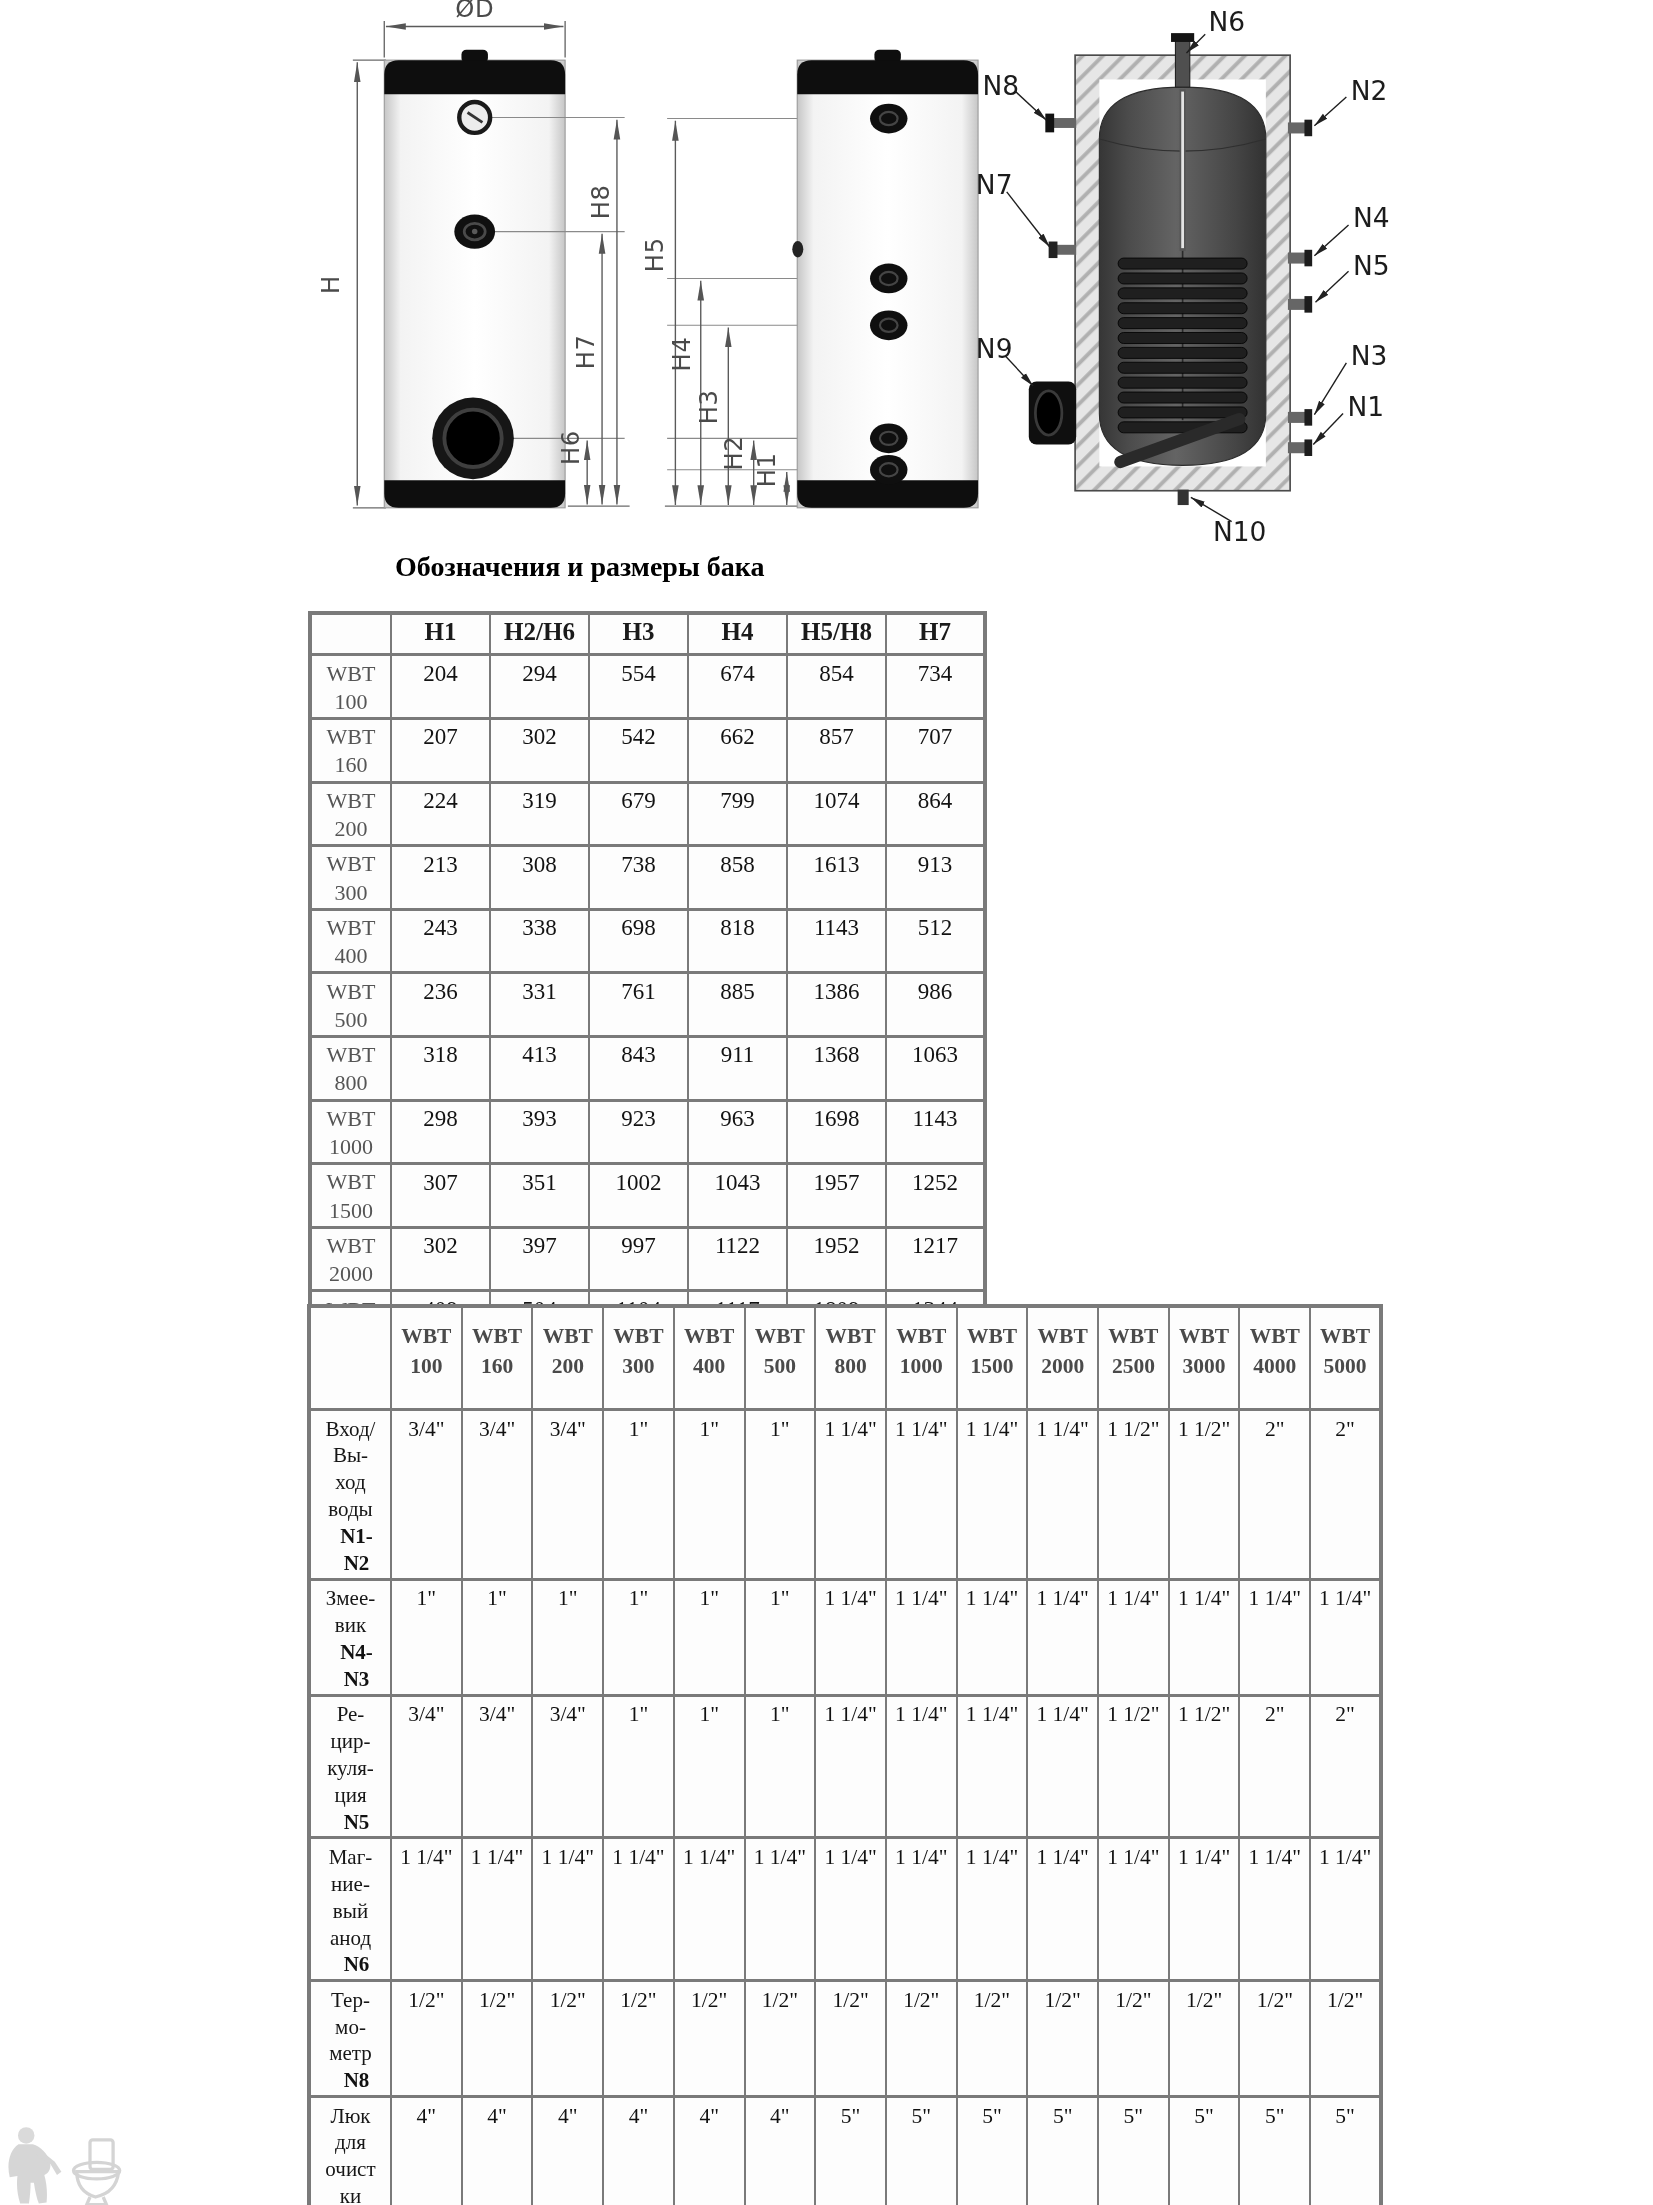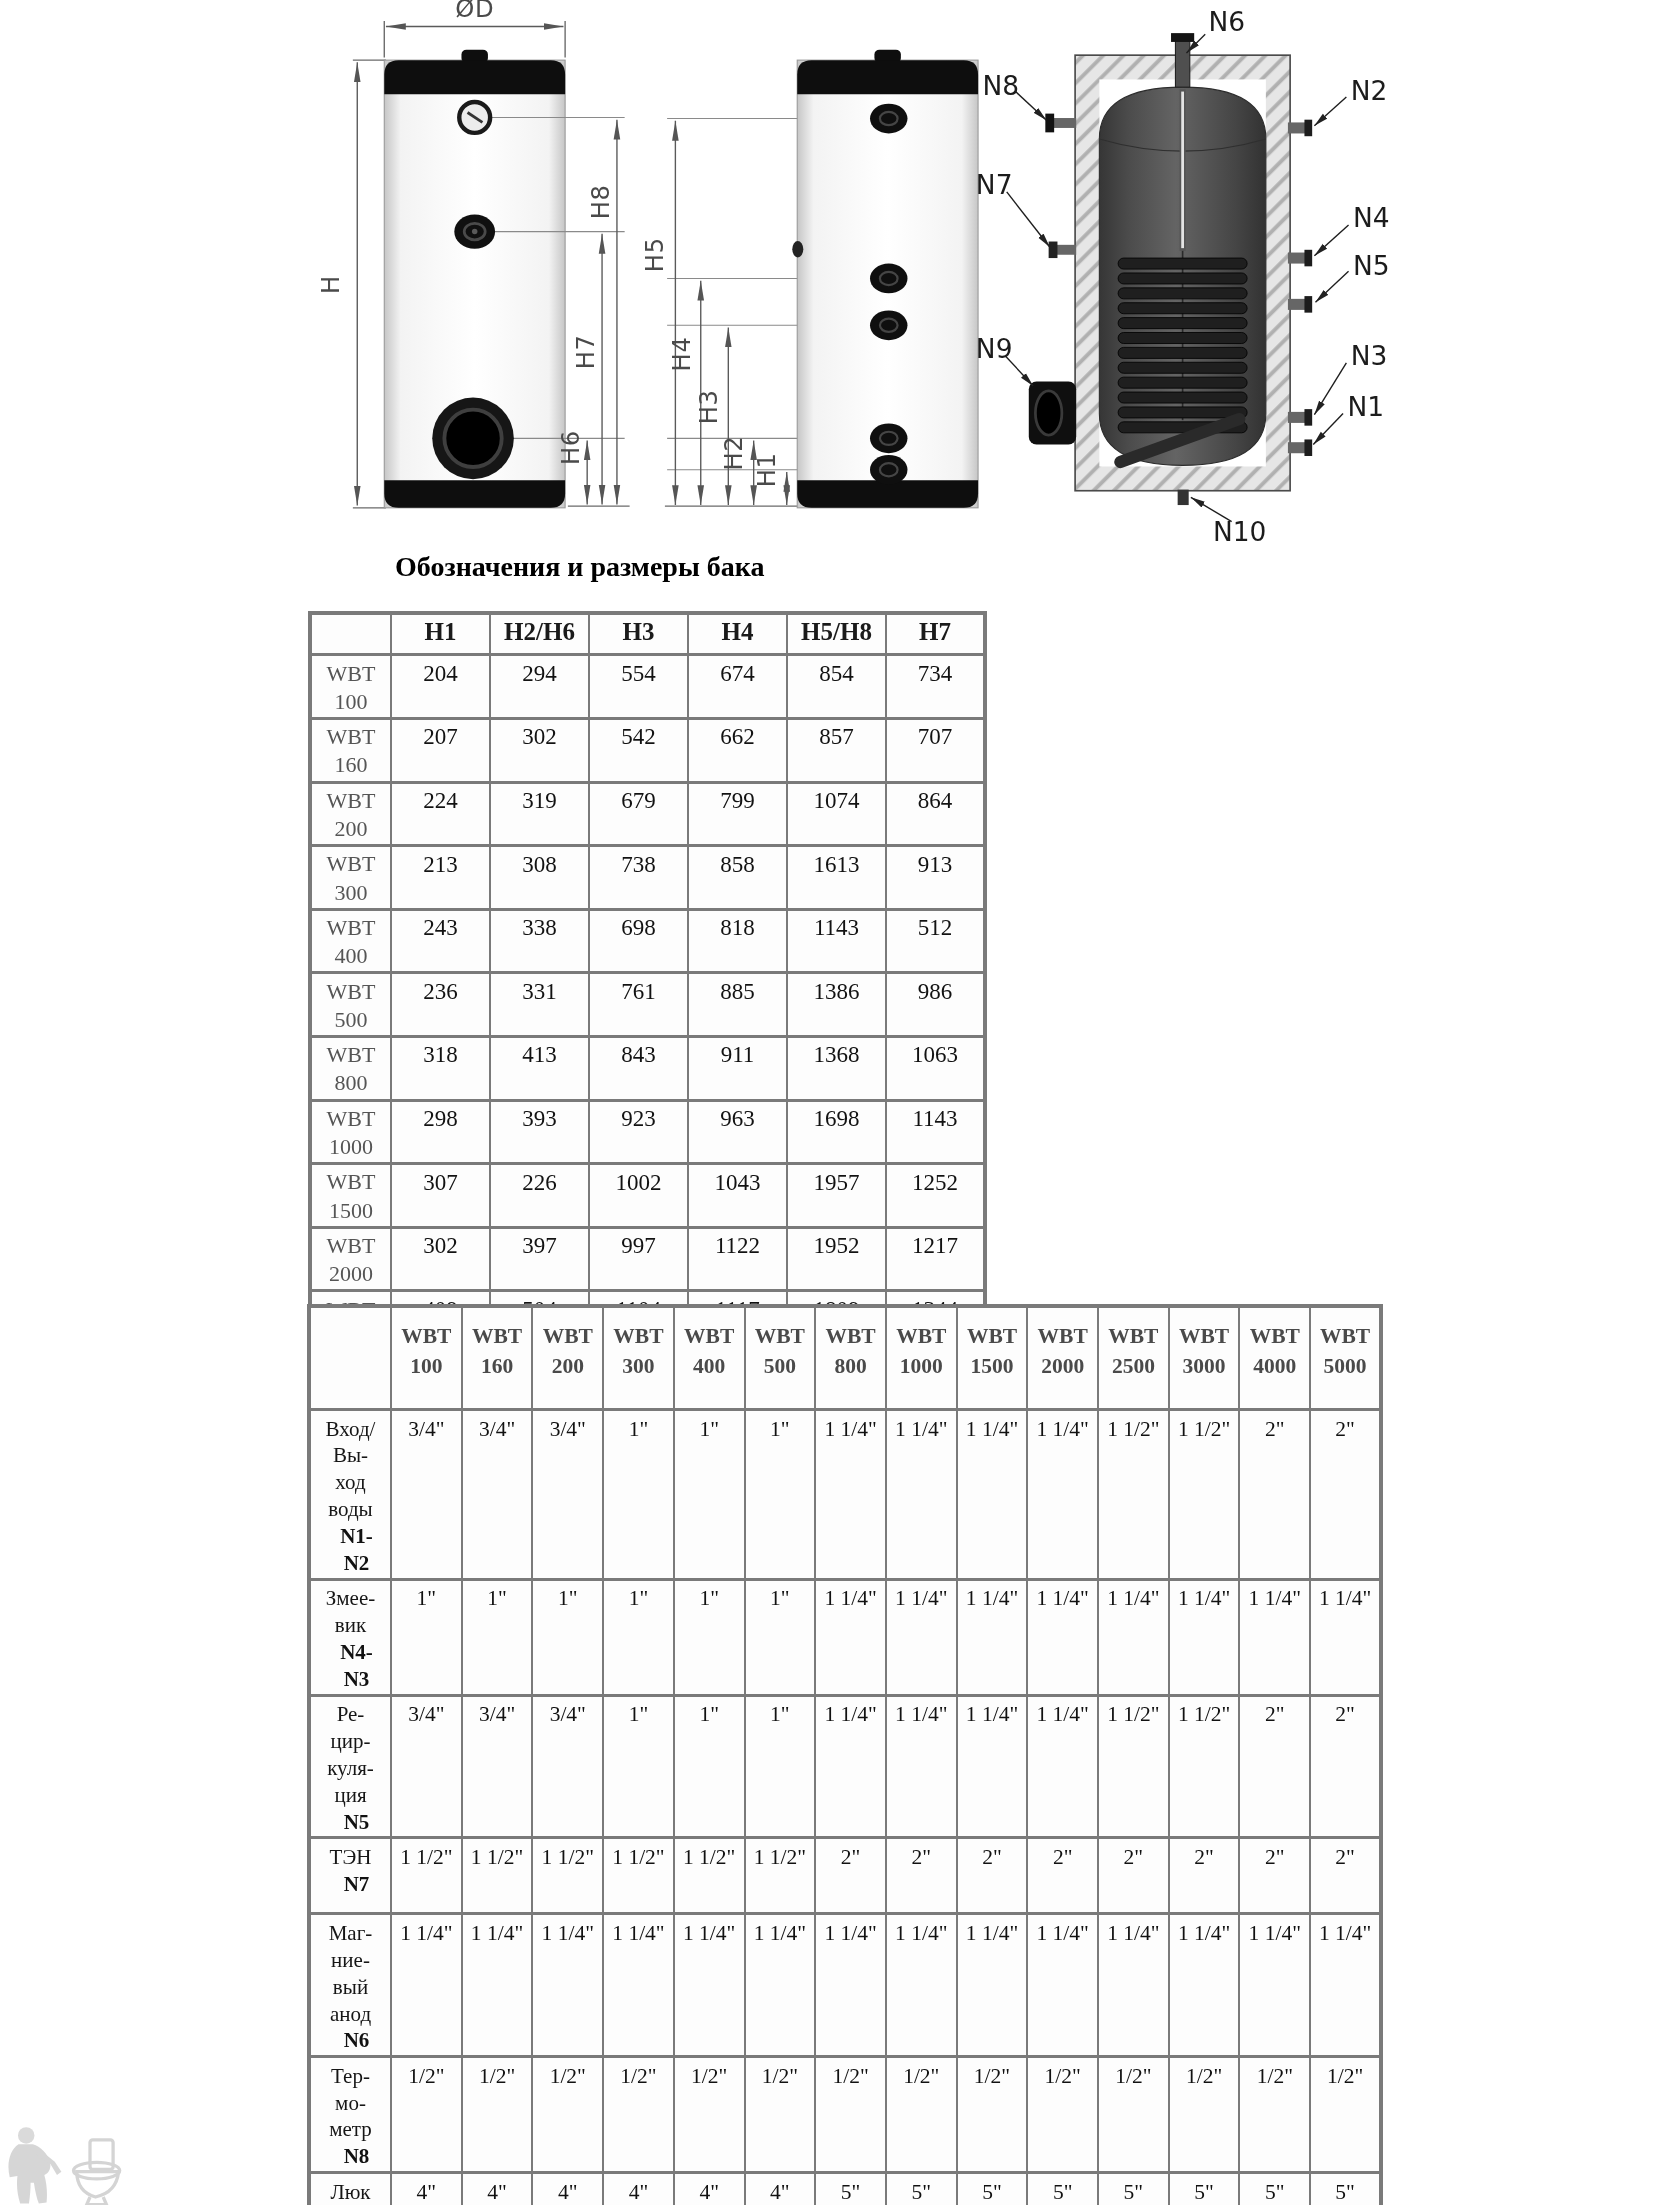--- a/index.html
+++ b/index.html
@@ -377,21 +377,21 @@
         <td>963</td>
         <td>1698</td>
         <td>1143</td>
       </tr>
       <tr>
         <th>
           <span class="rl">WBT
 1500</span>
         </th>
         <td>307</td>
-        <td>226</td>
+        <td>351</td>
         <td>1002</td>
         <td>1043</td>
         <td>1957</td>
         <td>1252</td>
       </tr>
       <tr>
         <th>
           <span class="rl">WBT
 2000</span>
         </th>
@@ -547,40 +547,20 @@
         <td>3/4"</td>
         <td>1"</td>
         <td>1"</td>
         <td>1"</td>
         <td>1 1/4"</td>
         <td>1 1/4"</td>
         <td>1 1/4"</td>
         <td>1 1/4"</td>
         <td>1 1/2"</td>
         <td>1 1/2"</td>
-        <td>2"</td>
-        <td>2"</td>
-      </tr>
-      <tr>
-        <th>
-          <span class="rl">ТЭН</span>
-          <span class="rc">N7</span>
-        </th>
-        <td>1 1/2"</td>
-        <td>1 1/2"</td>
-        <td>1 1/2"</td>
-        <td>1 1/2"</td>
-        <td>1 1/2"</td>
-        <td>1 1/2"</td>
-        <td>2"</td>
-        <td>2"</td>
-        <td>2"</td>
-        <td>2"</td>
-        <td>2"</td>
-        <td>2"</td>
         <td>2"</td>
         <td>2"</td>
       </tr>
       <tr>
         <th>
           <span class="rl">Маг-
 ние-
 вый
 анод</span>
           <span class="rc">N6</span>

